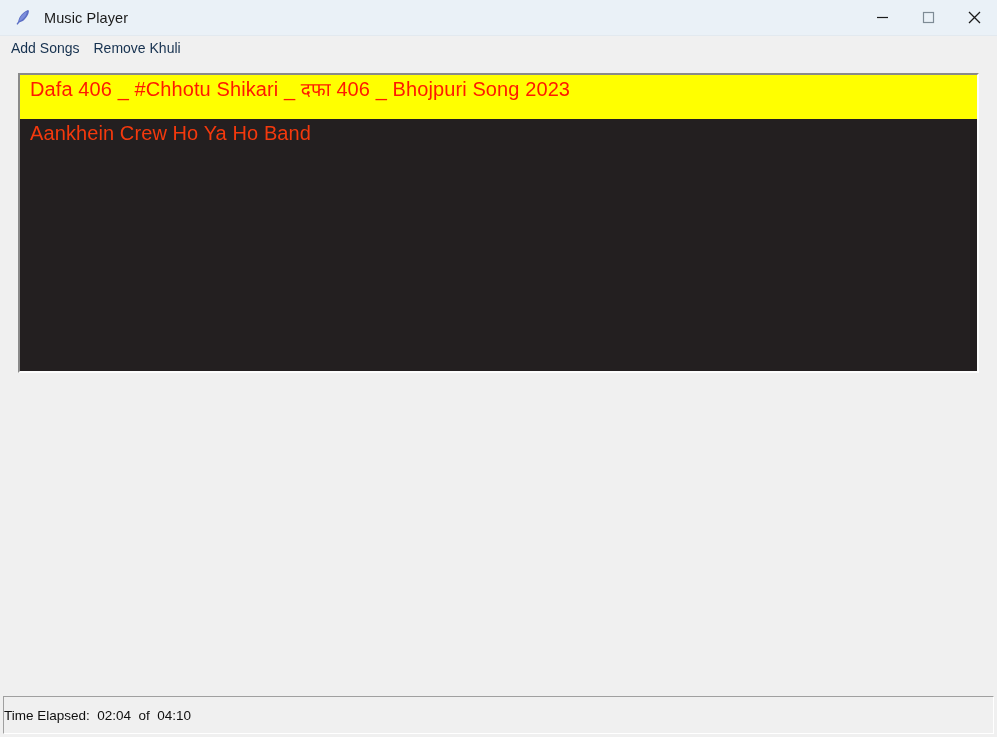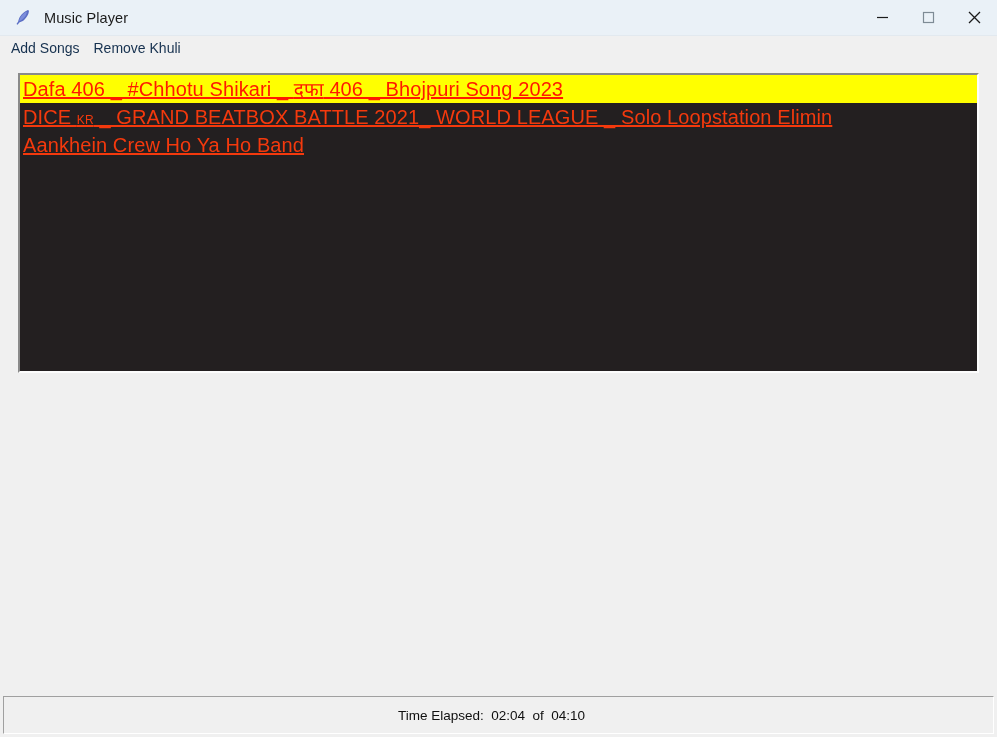--- a/index.html
+++ b/index.html
@@ -66,29 +66,28 @@
     margin: 12px 18px 0 18px;
     flex: 0 0 300px;
     height: 300px;
     background: #231f20;
     border: 2px solid;
     border-color: #8a8a8a #fdfdfd #fdfdfd #8a8a8a;
     overflow: hidden;
     position: relative;
   }
   .pl-row {
-    height: 28px;
+    height: 44px;
     line-height: 28px;
     font-size: 20px;
     color: #f4390d;
     white-space: nowrap;
     overflow: hidden;
-    padding-left: 3px;
+    padding-left: 10px;
     letter-spacing: .1px;
-    text-decoration: underline;
   }
   .pl-row.selected {
     background: #ffff00;
     color: #ff1a00;
   }
   .pl-row .kr {
     font-size: 12px;
     vertical-align: 0;
   }
   .pl-row .deva {
@@ -103,21 +102,21 @@
   }
 
   
   .statusbar {
     flex: 0 0 38px;
     height: 38px;
     margin: 0 3px 3px 3px;
     background: #f0f0f0;
     border: 1px solid;
     border-color: #a0a0a0 #ffffff #ffffff #a0a0a0;
-    display: flex; align-items: center; justify-content: center;
+    display: flex; align-items: center; justify-content: flex-start;
     padding-right: 14px;
   }
   .status-text {
     font-size: 13.5px;
     color: #0f0f0f;
     white-space: pre;
   }
 </style>
 </head>
 <body>
@@ -152,23 +151,20 @@
 
   <div class="menubar">
     <div class="menu-item">Add Songs</div>
     <div class="menu-item">Remove Khuli</div>
   </div>
 
   <div class="playlist-wrap">
     <div class="pl-row selected">
       <span>Dafa 406 _ #Chhotu Shikari _ <span class="deva">दफा</span> 406 _ Bhojpuri Song 2023</span>
     </div>
-    <div class="pl-row">
-      <span>DICE <span class="kr">KR</span> _ GRAND BEATBOX BATTLE 2021_ WORLD LEAGUE _ Solo Loopstation Elimin</span>
-    </div>
     <div class="pl-row">Aankhein Crew Ho Ya Ho Band</div>
   </div>
 
   <div class="controls">
 
     
     
 
     
     

